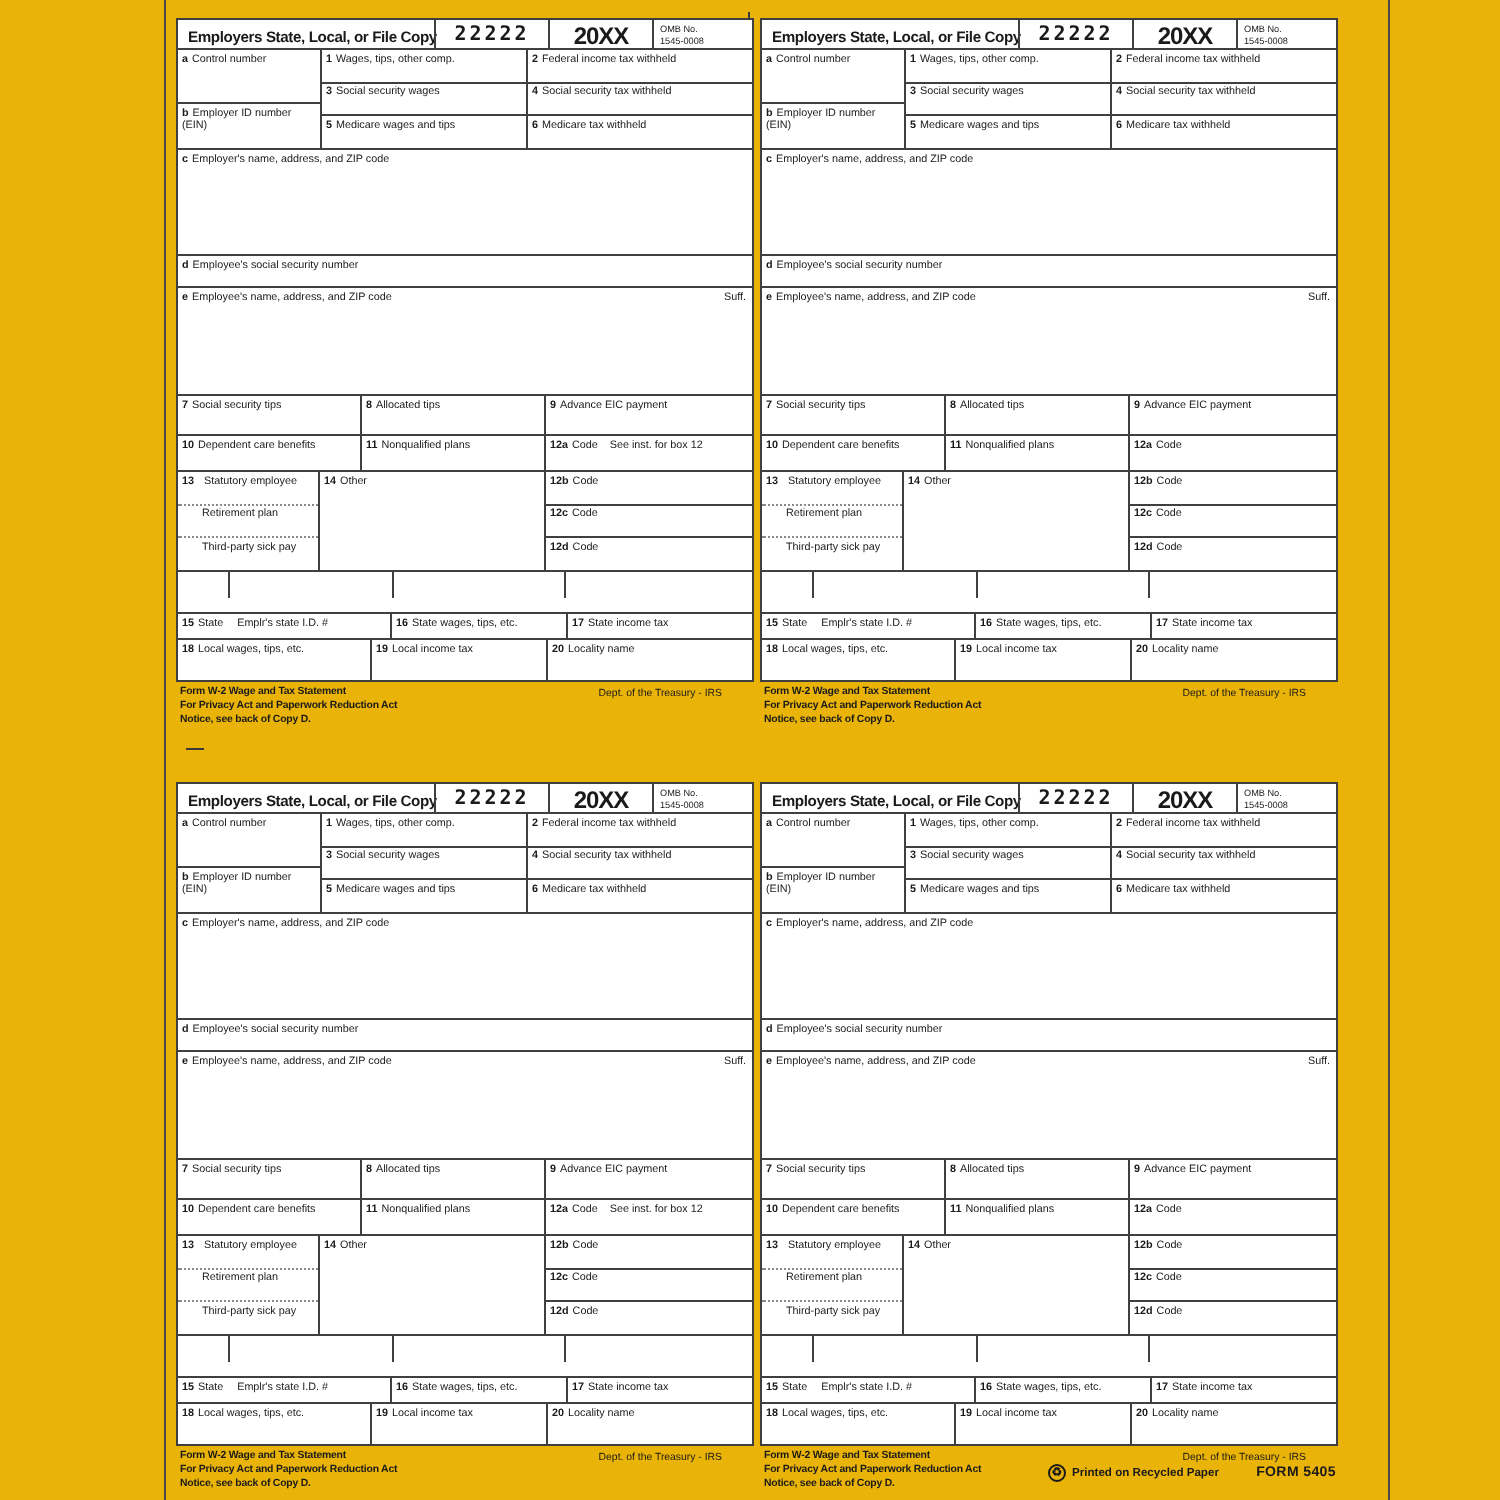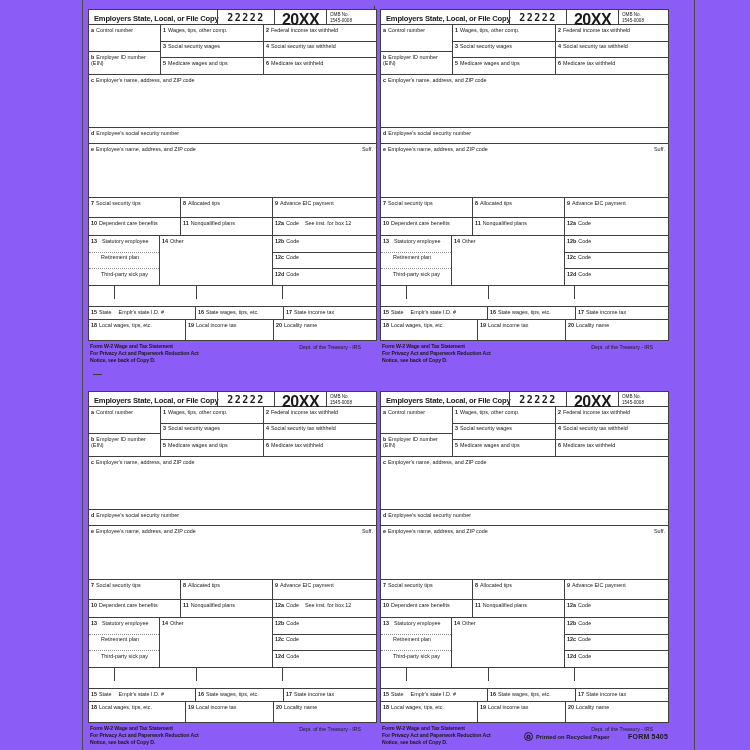--- a/index.html
+++ b/index.html
@@ -4,21 +4,21 @@
 <style>
   * { margin:0; padding:0; box-sizing:border-box; }
   html,body { width:750px; height:750px; }
   body {
     background:#ffffff;
     font-family:"Liberation Sans", sans-serif;
     color:#1a1a1a;
     position:relative;
     overflow:hidden;
   }
-  .sheet { position:absolute; inset:0; background:#8b5cf6; }
+  .sheet { position:absolute; inset:0; background:#eab308; }
 
   
   .edge { position:absolute; top:0; bottom:0; width:1px; background:#4a4a4a; }
   .edge.l { left:82px; }
   .edge.r { left:694px; }
   .perf-v { position:absolute; width:1px; height:10px; background:#3a3a3a; }
   .pv1 { left:374px; top:6px; }
   .pv2 { left:367px; top:391px; }
   .perf-h { position:absolute; height:1px; width:9px; background:#3a3a3a; }
   .ph1 { left:93px; top:374px; }
@@ -35,21 +35,21 @@
 
   .cell { font-size:5.4px; line-height:1.2; padding:1.5px 2px; overflow:hidden; white-space:nowrap; }
   .bn { font-weight:700; }
   .lt { margin-left:2px; }
 
   .hdr { height:15px; display:flex; border-bottom:1px solid #3f3f3f; }
   .hdr-title { width:128px; font-weight:700; font-size:7.6px; letter-spacing:-0.2px; padding:3.5px 0 0 5px; white-space:nowrap; }
   .hdr-code { width:58px; border-left:1px solid #3f3f3f; border-right:1px solid #3f3f3f;
               font-family:"DejaVu Sans Mono", monospace; font-weight:700; font-size:10px;
               letter-spacing:1.5px; text-align:center; padding-top:2px; }
-  .hdr-year { width:52px; border-right:1px solid #3f3f3f; font-weight:700; font-size:16px; text-align:center; padding-top:1px; letter-spacing:-0.5px; }
+  .hdr-year { width:52px; border-right:1px solid #3f3f3f; font-weight:700; font-size:12px; text-align:center; padding-top:1px; letter-spacing:-0.5px; }
   .hdr-omb { flex:1; font-size:4.6px; line-height:1.25; padding:2px 0 0 3px; }
 
   .sec-ab { display:flex; height:50px; border-bottom:1px solid #3f3f3f; }
   .col-a { width:72px; border-right:1px solid #3f3f3f; display:flex; flex-direction:column; }
   .cell-a { height:27px; border-bottom:1px solid #3f3f3f; white-space:normal; }
   .cell-b { flex:1; white-space:normal; }
   .col-16 { flex:1; display:flex; flex-direction:column; }
   .r2 { flex:1; display:flex; border-bottom:1px solid #3f3f3f; }
   .r2.last { border-bottom:none; }
   .c-l { width:103px; border-right:1px solid #3f3f3f; }

